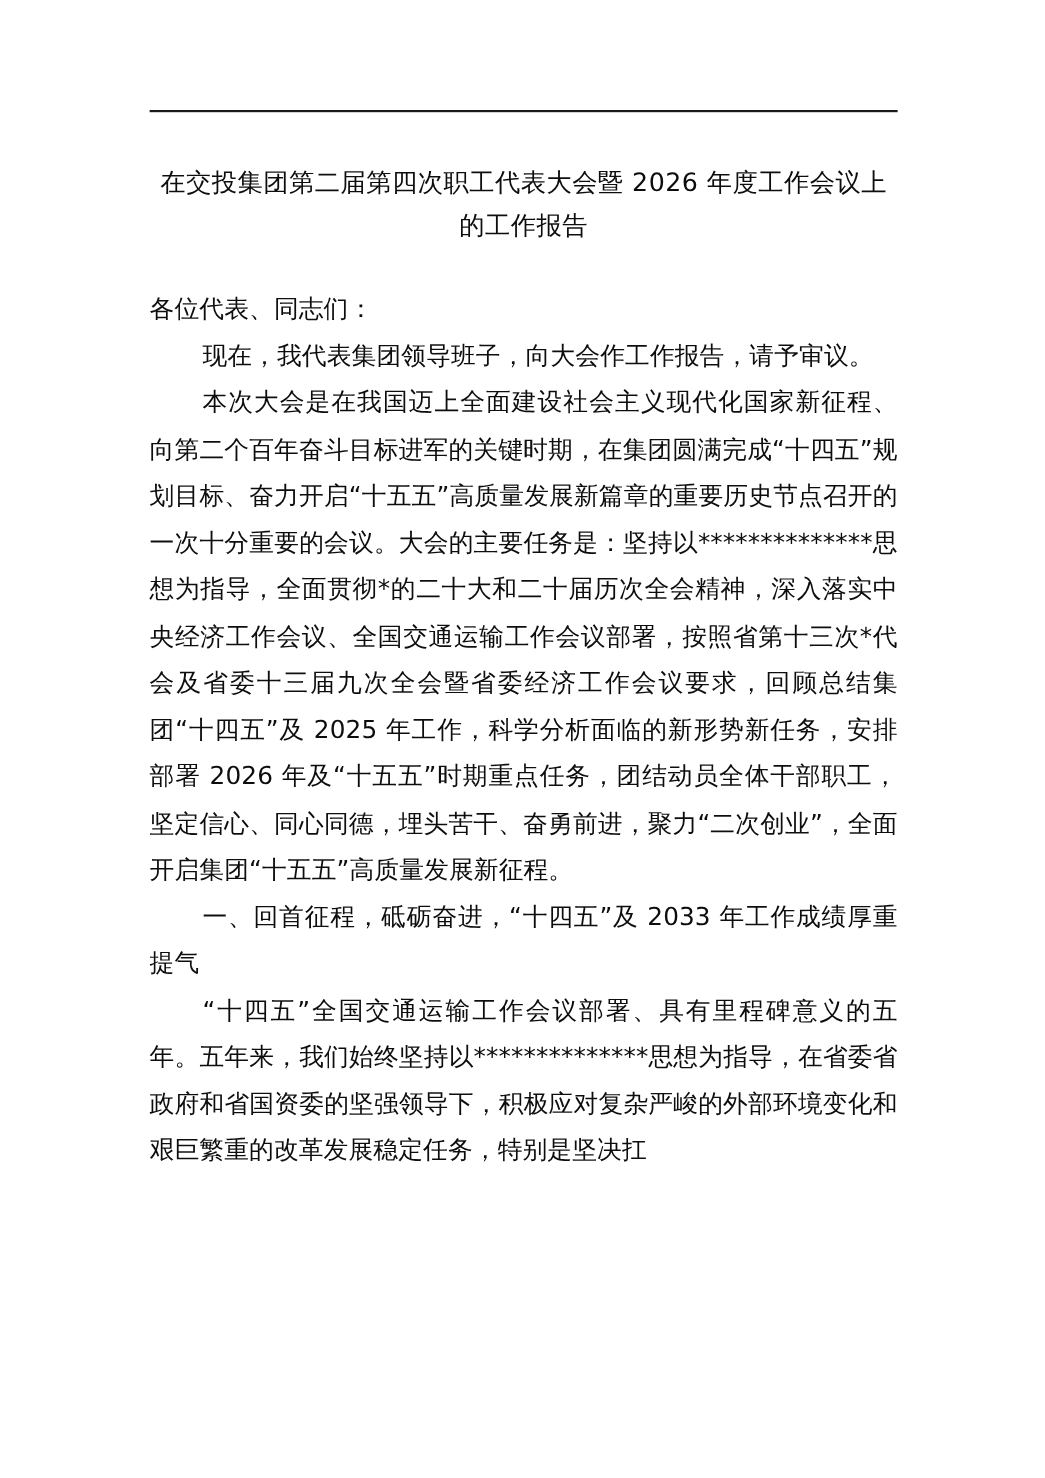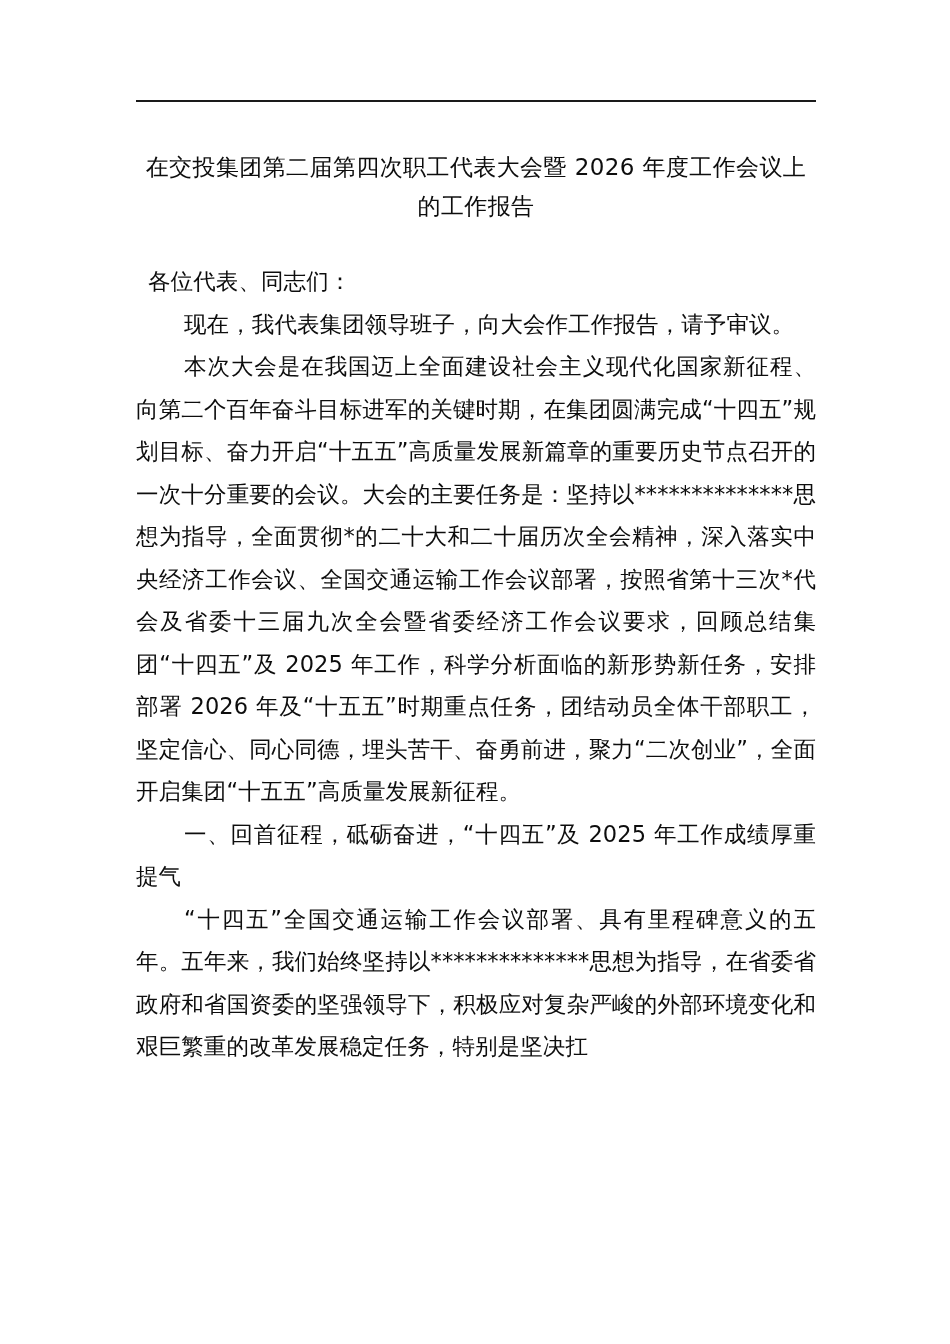--- a/index.html
+++ b/index.html
@@ -46,33 +46,32 @@
     text-align: justify;
     text-justify: inter-character;
     letter-spacing: 0.1px;
     font-weight: 400;
   }
   p.indent {
     text-indent: 48px;
   }
   p.noindent {
     text-indent: 0;
-    margin-left: 12px;
   }
 </style>
 </head>
 <body>
 
 <div class="page">
   <div class="content">
 
     <div class="top-rule"></div>
 
     <h1 class="doc-title">在交投集团第二届第四次职工代表大会暨 2026 年度工作会议上的工作报告</h1>
 
     <p class="body-para noindent">各位代表、同志们：</p>
     <p class="body-para indent">现在，我代表集团领导班子，向大会作工作报告，请予审议。</p>
     <p class="body-para indent">本次大会是在我国迈上全面建设社会主义现代化国家新征程、向第二个百年奋斗目标进军的关键时期，在集团圆满完成“十四五”规划目标、奋力开启“十五五”高质量发展新篇章的重要历史节点召开的一次十分重要的会议。大会的主要任务是：坚持以**************思想为指导，全面贯彻*的二十大和二十届历次全会精神，深入落实中央经济工作会议、全国交通运输工作会议部署，按照省第十三次*代会及省委十三届九次全会暨省委经济工作会议要求，回顾总结集团“十四五”及 2025 年工作，科学分析面临的新形势新任务，安排部署 2026 年及“十五五”时期重点任务，团结动员全体干部职工，坚定信心、同心同德，埋头苦干、奋勇前进，聚力“二次创业”，全面开启集团“十五五”高质量发展新征程。</p>
-    <p class="body-para indent">一、回首征程，砥砺奋进，“十四五”及 2025 年工作成绩厚重提气</p>
+    <p class="body-para indent">一、回首征程，砥砺奋进，“十四五”及 2033 年工作成绩厚重提气</p>
     <p class="body-para indent">“十四五”全国交通运输工作会议部署、具有里程碑意义的五年。五年来，我们始终坚持以**************思想为指导，在省委省政府和省国资委的坚强领导下，积极应对复杂严峻的外部环境变化和艰巨繁重的改革发展稳定任务，特别是坚决扛</p>
 
   </div>
 </div>
 
 </body></html>

